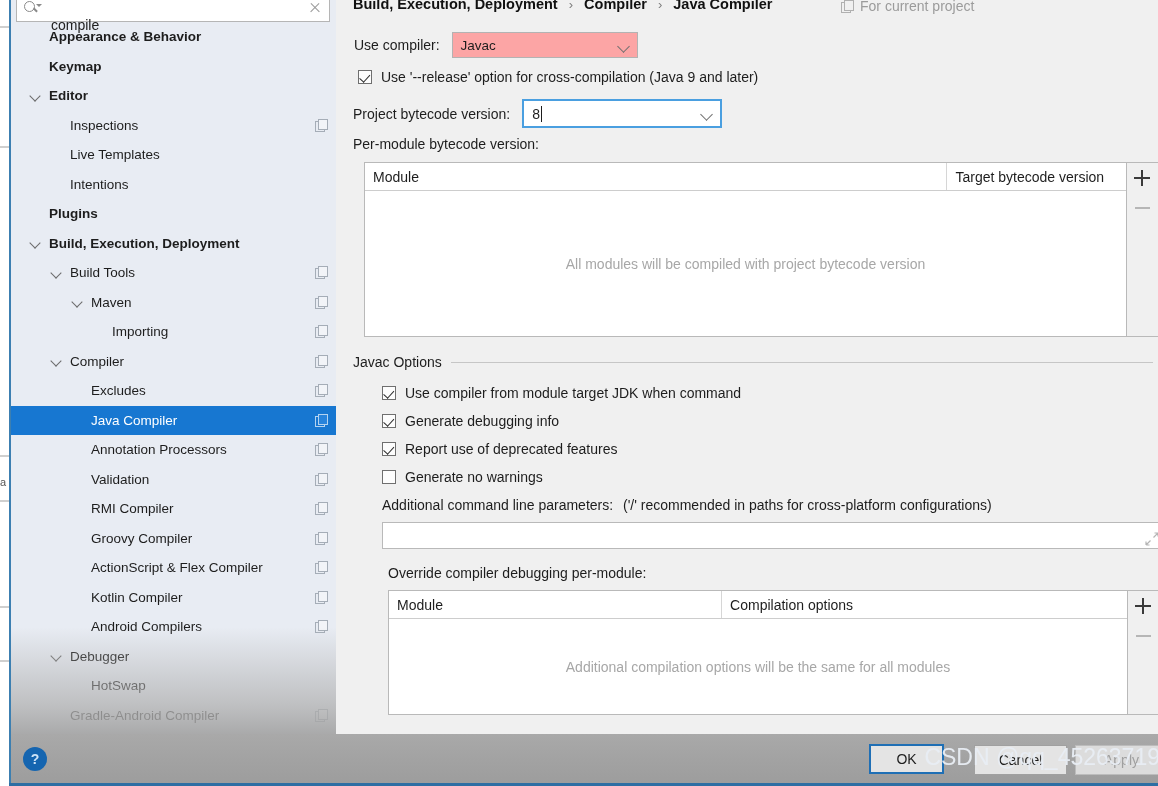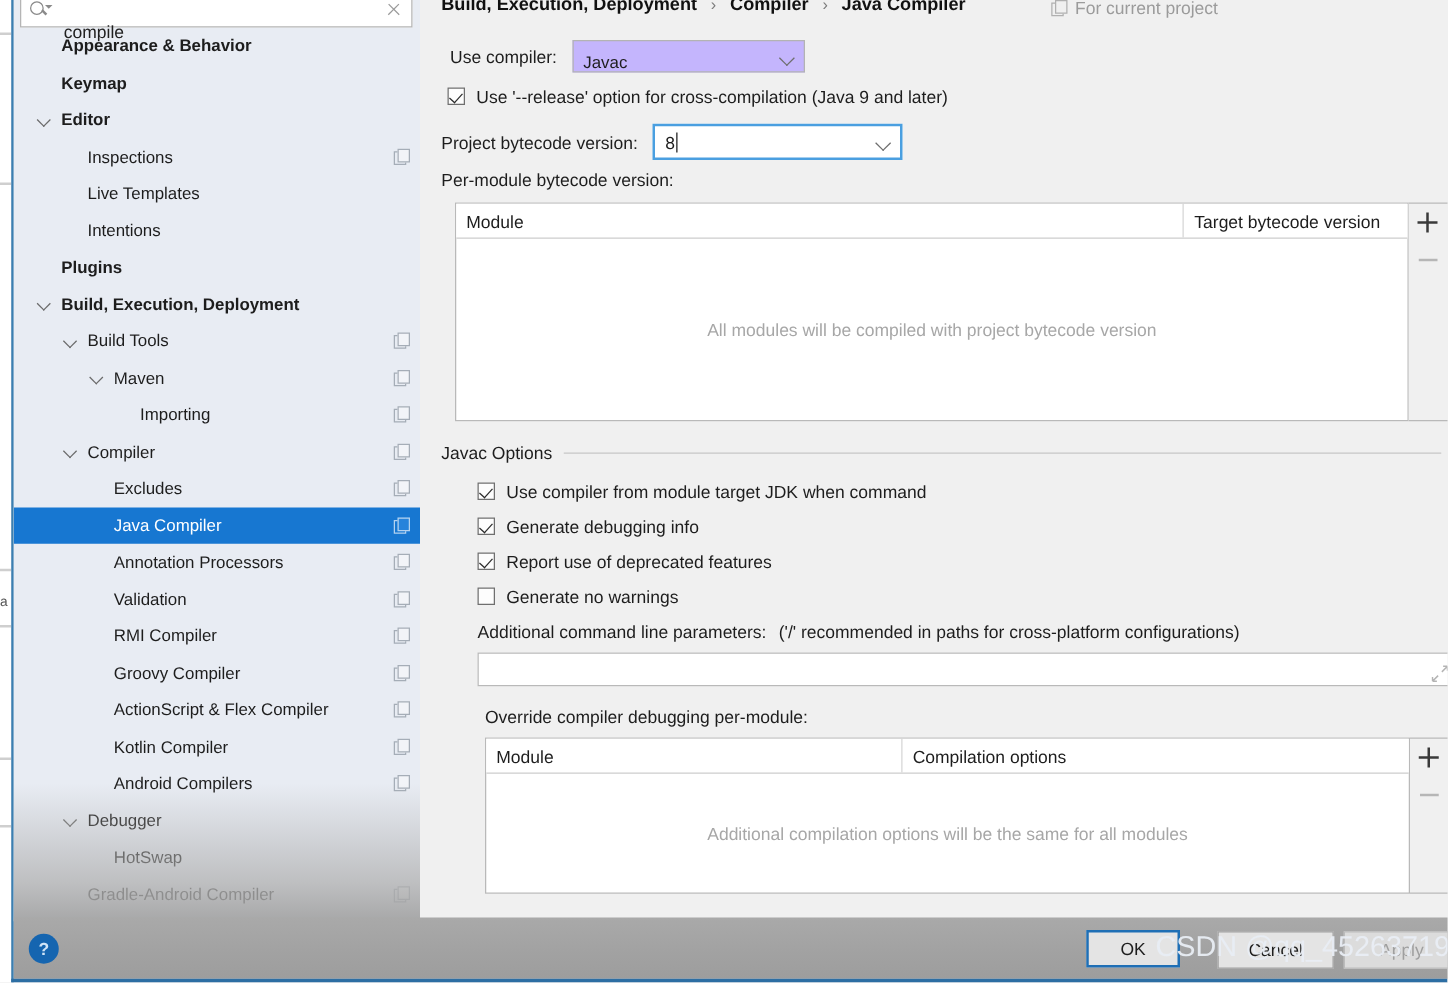--- a/index.html
+++ b/index.html
@@ -94,22 +94,22 @@
   .breadcrumb .sep { font-weight:normal; color:#7d7d7d; margin:0 7px; font-size:13px; }
   .for-project { position:absolute; left:505px; top:-2px; color:#9b9b9b; font-size:14px; display:flex; align-items:center; }
   .for-project .pi { width:13px;height:13px;position:relative;margin-right:6px;}
   .for-project .pi .c1{position:absolute;left:0;top:2px;width:8px;height:9px;border:1.3px solid #b0b0b0;}
   .for-project .pi .c2{position:absolute;left:3px;top:0px;width:8px;height:9px;border:1.3px solid #b0b0b0;background:#f0f0f0;}
 
   .row { position:absolute; display:flex; align-items:center; }
   .lbl { font-size:14px; color:#1d1d1d; white-space:nowrap; }
 
   .combo-gray {
-    width:186px; height:26px; background:#c4b5fd; border:1px solid #b3b3b3;
-    box-sizing:border-box; display:flex; align-items:flex-end; padding:0 8px;
+    width:186px; height:26px; background:#fca5a5; border:1px solid #b3b3b3;
+    box-sizing:border-box; display:flex; align-items:center; padding:0 8px;
     font-size:13.5px; color:#1d1d1d; position:relative;
   }
   .combo-gray .chev, .combo-white .chev {
     position:absolute; right:9px; top:9px; width:8px;height:8px;
     border-right:1.6px solid #6e6e6e; border-bottom:1.6px solid #6e6e6e; transform:rotate(45deg);
   }
   .combo-white {
     width:200px; height:29px; background:#ffffff; border:2px solid #4a9fe0;
     box-sizing:border-box; display:flex; align-items:center; padding:0 8px;
     font-size:14px; color:#1d1d1d; position:relative;
@@ -361,21 +361,21 @@
       </div>
 
       <div class="for-project">
         <span class="pi">
             <span class="c1"></span>
             <span class="c2"></span>
           </span>
         <span>For current project</span>
       </div>
 
-      <div class="row" style="left:24px; top:32px;">
+      <div class="row" style="left:18px; top:32px;">
         <span class="lbl" style="margin-right:12px;">Use compiler:</span>
         <span class="combo-gray">
           <span>Javac</span>
           <span class="chev"></span>
         </span>
       </div>
 
       <div class="cbrow" style="left:22px; top:69px;">
         <span class="cbox checked"></span>
         <span class="cbtext">Use '--release' option for cross-compilation (Java 9 and later)</span>

